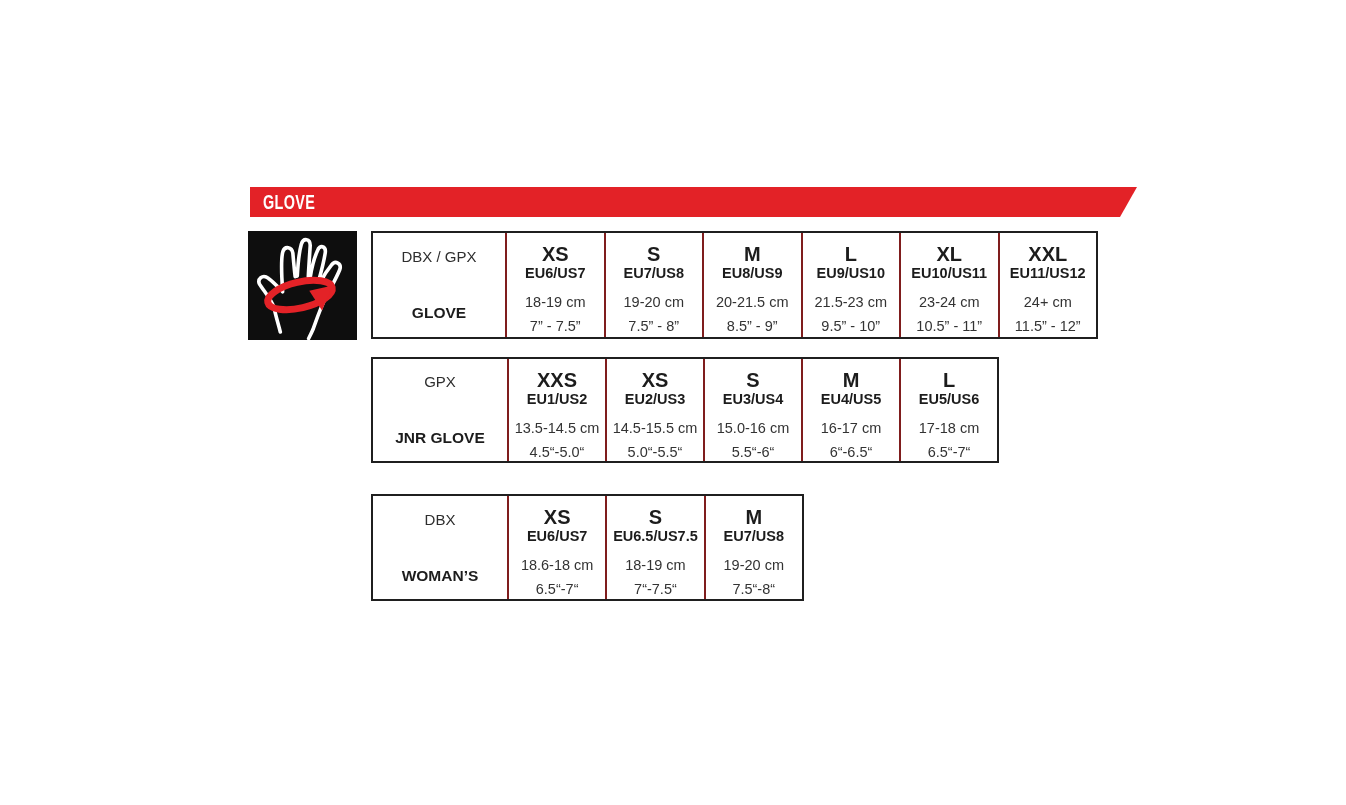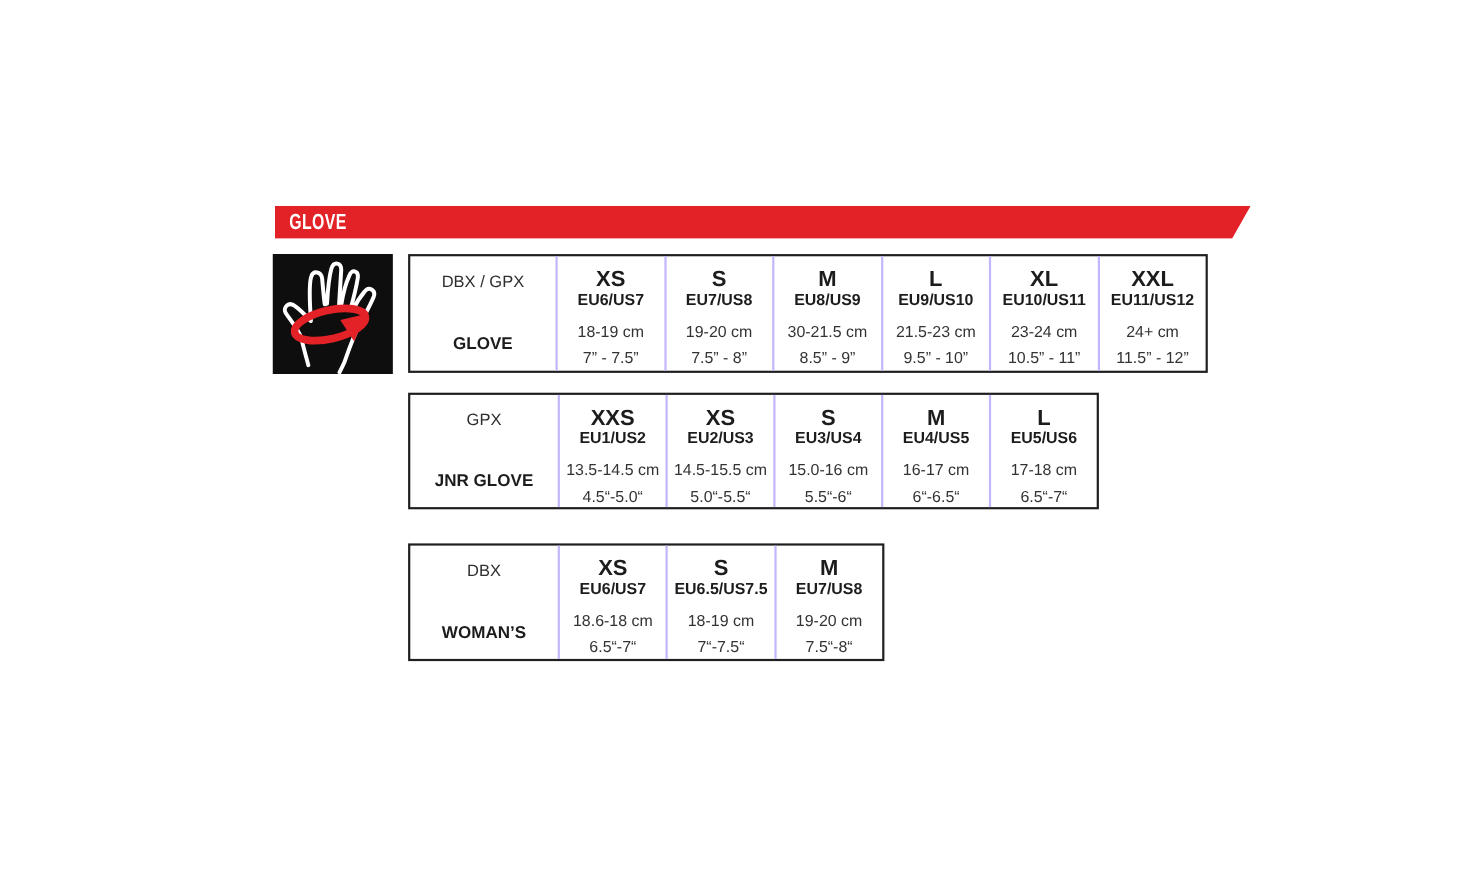--- a/index.html
+++ b/index.html
@@ -48,21 +48,21 @@
   .icon-tile svg { display: block; width: 100%; height: 100%; }
 
   
   .size-table {
     position: absolute;
     display: flex;
     background: #ffffff;
     border: 2px solid #1f1f1f;
   }
   .size-table .cell {
-    border-left: 2px solid #c4b5fd;
+    border-left: 2px solid #7f1d1d;
     display: flex;
     flex-direction: column;
     align-items: center;
     text-align: center;
   }
   .size-table .cell:first-child { border-left: none; gap: 36px; }
 
   .label-cell { justify-content: center; }
   .label-line1 { font-size: 15px; color: #2e2e2e; line-height: 20px; }
   .label-line2 { font-size: 15.5px; font-weight: 700; color: #1c1c1c; line-height: 20px; }
@@ -119,21 +119,21 @@
     </div>
     <div class="cell size-cell">
       <div class="size-name">S</div>
       <div class="size-euus">EU7/US8</div>
       <div class="size-cm">19-20 cm</div>
       <div class="size-in">7.5” - 8”</div>
     </div>
     <div class="cell size-cell">
       <div class="size-name">M</div>
       <div class="size-euus">EU8/US9</div>
-      <div class="size-cm">30-21.5 cm</div>
+      <div class="size-cm">20-21.5 cm</div>
       <div class="size-in">8.5” - 9”</div>
     </div>
     <div class="cell size-cell">
       <div class="size-name">L</div>
       <div class="size-euus">EU9/US10</div>
       <div class="size-cm">21.5-23 cm</div>
       <div class="size-in">9.5” - 10”</div>
     </div>
     <div class="cell size-cell">
       <div class="size-name">XL</div>

